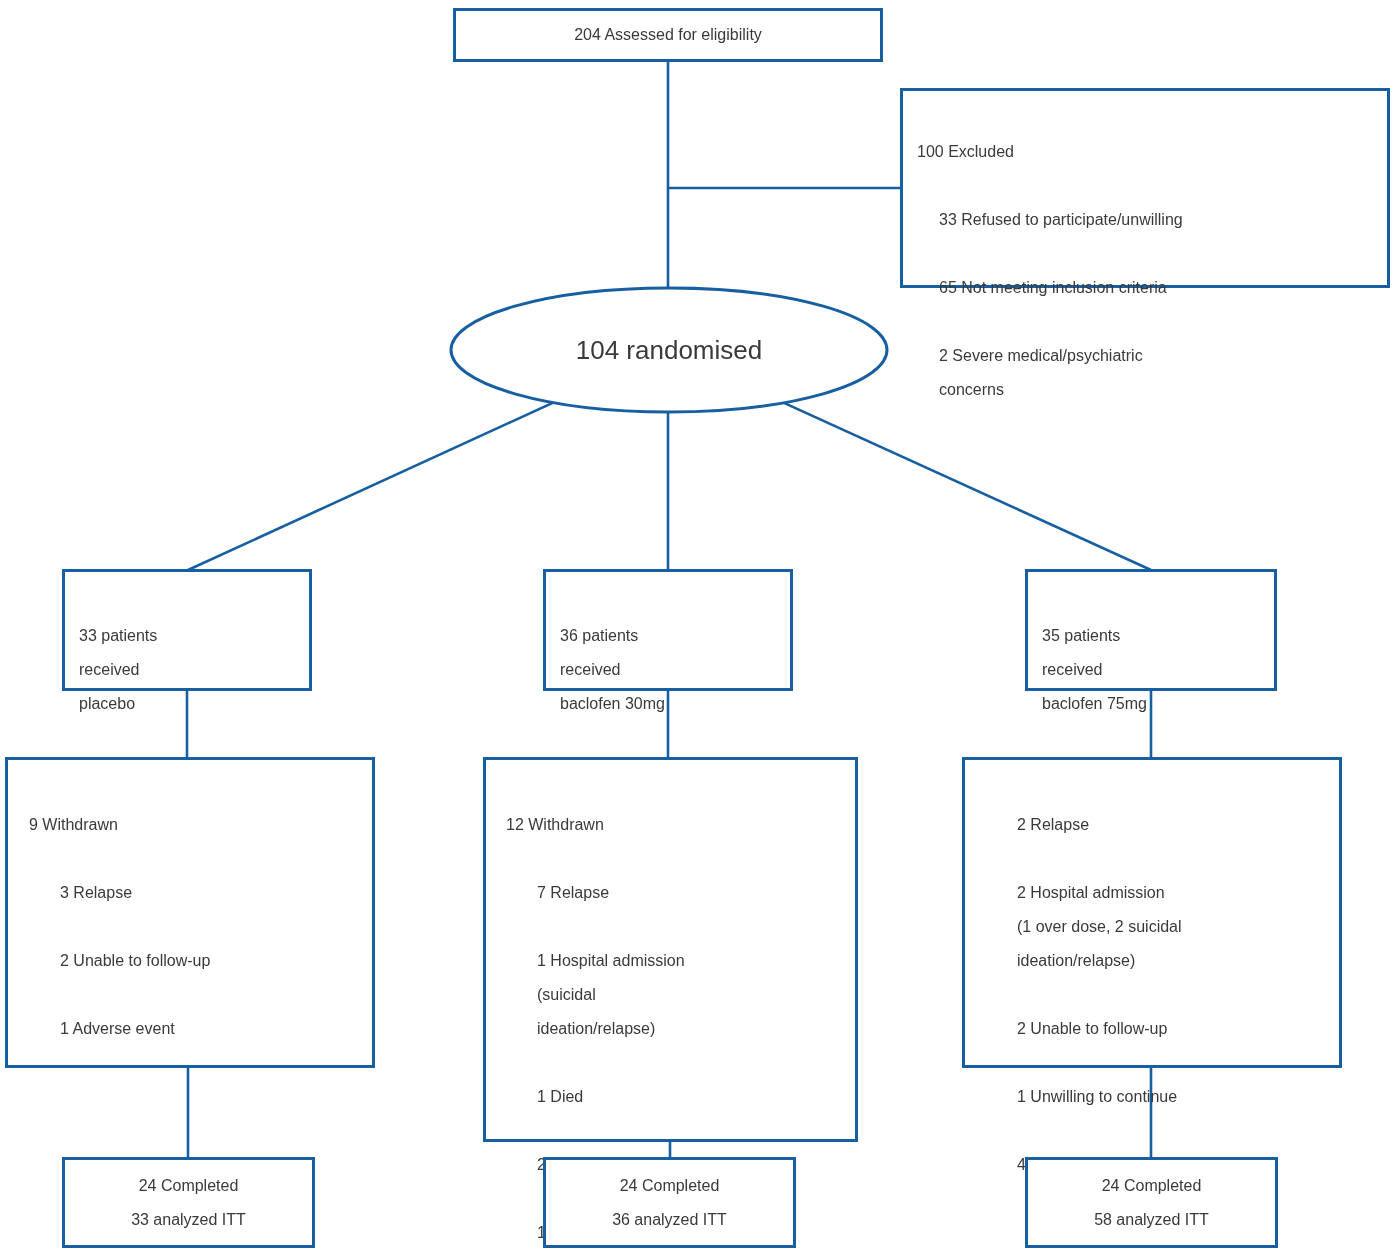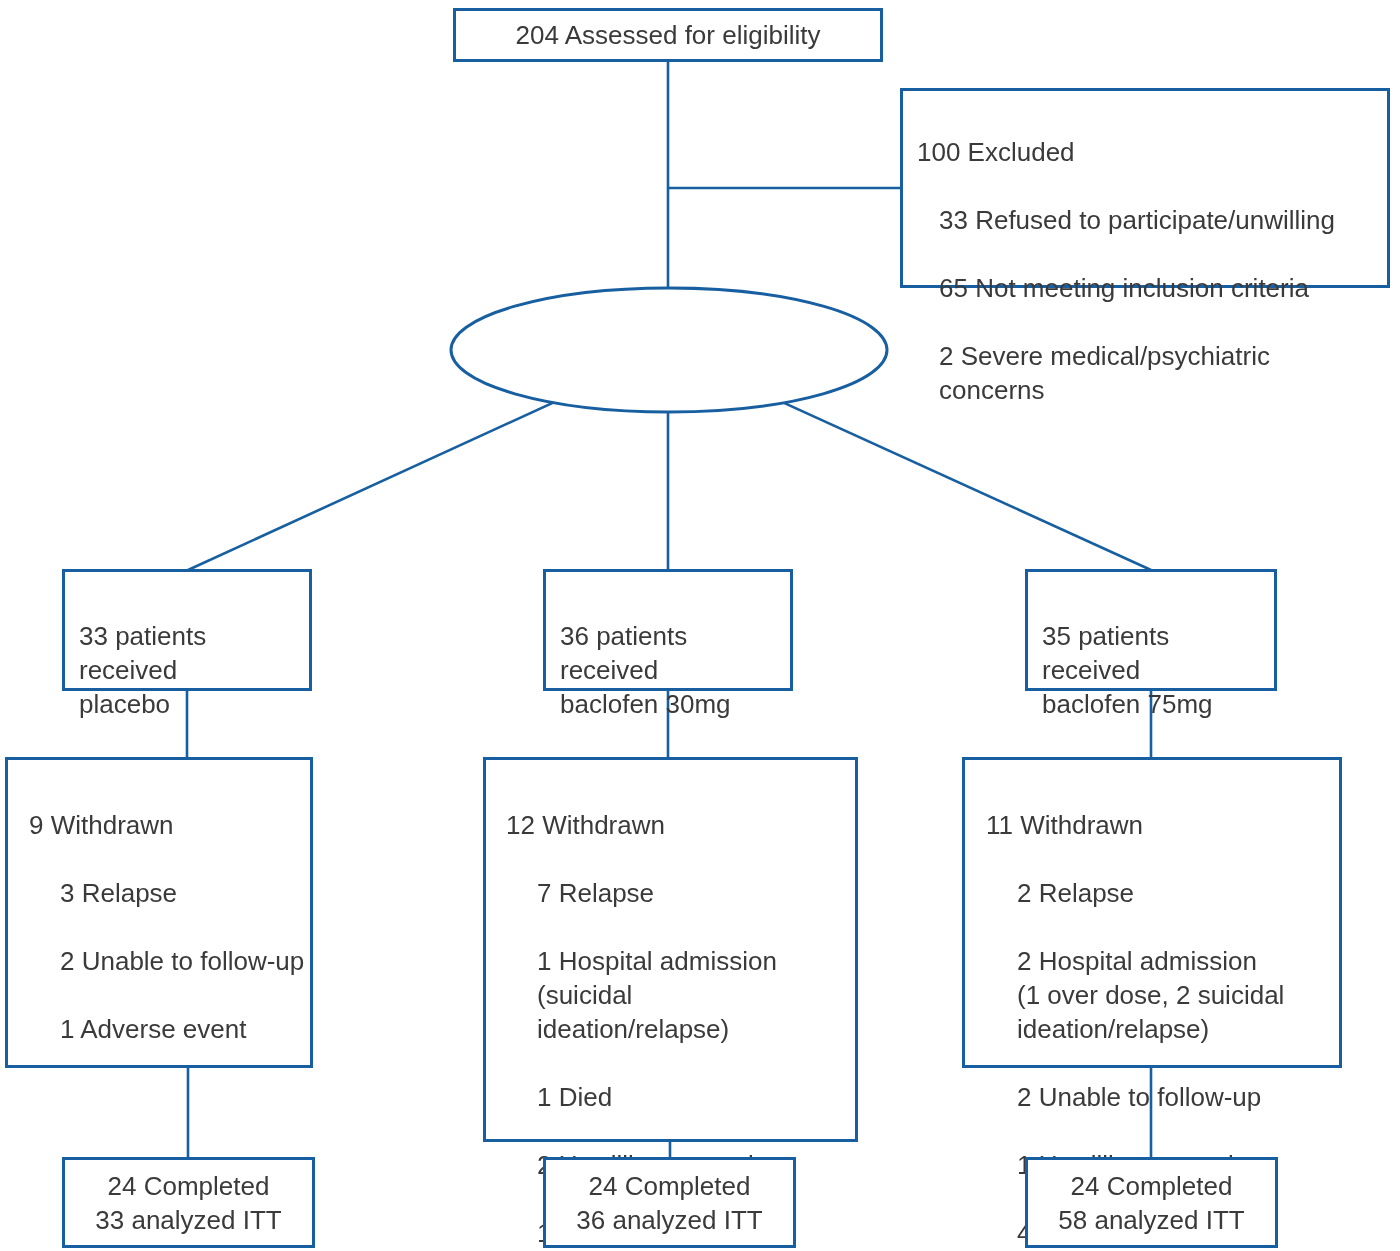--- a/index.html
+++ b/index.html
@@ -13,38 +13,38 @@
     font-family:"Liberation Sans","DejaVu Sans",sans-serif;
     color:var(--text);
   }
   .canvas{position:relative;width:1400px;height:1251px;background:var(--bg);}
   svg.wires{position:absolute;left:0;top:0;width:1400px;height:1251px;z-index:0;}
   svg.wires line{stroke:var(--line);stroke-width:2.6;}
   svg.wires ellipse{fill:#ffffff;stroke:var(--line);stroke-width:3;}
   .box{
     position:absolute;z-index:1;box-sizing:border-box;
     background:#ffffff;border:3px solid var(--line);
-    font-size:26px;line-height:34px;white-space:pre-line;
+    font-size:16px;line-height:34px;white-space:pre-line;
   }
   .centered{display:flex;flex-direction:column;align-items:center;justify-content:center;text-align:center;}
   .ellipse-label{
     position:absolute;z-index:1;display:flex;align-items:center;justify-content:center;
     font-size:26px;background:transparent;border:none;
   }
   .indent{margin-left:22px;}
   .indent-sm{margin-left:31px;}
 
   
   #eligibility{left:453px;top:8px;width:430px;height:54px;}
   #excluded{left:900px;top:88px;width:490px;height:200px;padding:10px 20px 0 14px;}
   #randomised-label{left:451px;top:288px;width:436px;height:124px;}
   #arm-placebo{left:62px;top:569px;width:250px;height:122px;padding:13px 6px 0 14px;}
   #arm-baclofen30{left:543px;top:569px;width:250px;height:122px;padding:13px 6px 0 14px;}
   #arm-baclofen75{left:1025px;top:569px;width:252px;height:122px;padding:13px 6px 0 14px;}
-  #withdrawn-placebo{left:5px;top:757px;width:308px;height:311px;padding:14px 4px 0 21px;}
+  #withdrawn-placebo{left:5px;top:757px;width:370px;height:311px;padding:14px 4px 0 21px;}
   #withdrawn-baclofen30{left:483px;top:757px;width:375px;height:385px;padding:14px 4px 0 20px;}
   #withdrawn-baclofen75{left:962px;top:757px;width:380px;height:311px;padding:14px 4px 0 21px;}
   #completed-placebo{left:62px;top:1157px;width:253px;height:91px;}
   #completed-baclofen30{left:543px;top:1157px;width:253px;height:91px;}
   #completed-baclofen75{left:1025px;top:1157px;width:253px;height:91px;}
 </style>
 </head>
 <body>
 
 <div class="canvas">
@@ -69,20 +69,23 @@
   </div>
 
   <div class="box" id="excluded">
     <div>100 Excluded</div>
     <div class="indent">33 Refused to participate/unwilling</div>
     <div class="indent">65 Not meeting inclusion criteria</div>
     <div class="indent">2 Severe medical/psychiatric
 concerns</div>
   </div>
 
+  <div class="ellipse-label" id="randomised-label">
+    <span>104 randomised</span>
+  </div>
 
   <div class="box" id="arm-placebo">
     <div>33 patients
 received
 placebo</div>
   </div>
   <div class="box" id="arm-baclofen30">
     <div>36 patients
 received
 baclofen 30mg</div>
@@ -105,21 +108,20 @@
     <div class="indent-sm">7 Relapse</div>
     <div class="indent-sm">1 Hospital admission
 (suicidal
 ideation/relapse)</div>
     <div class="indent-sm">1 Died</div>
     <div class="indent-sm">2 Unwilling to continue</div>
     <div class="indent-sm">1 Adverse event</div>
   </div>
 
   <div class="box" id="withdrawn-baclofen75">
-    <div>11 Withdrawn</div>
     <div class="indent-sm">2 Relapse</div>
     <div class="indent-sm">2 Hospital admission
 (1 over dose, 2 suicidal
 ideation/relapse)</div>
     <div class="indent-sm">2 Unable to follow-up</div>
     <div class="indent-sm">1 Unwilling to continue</div>
     <div class="indent-sm">4 Adverse events</div>
   </div>
 
   <div class="box centered" id="completed-placebo">

